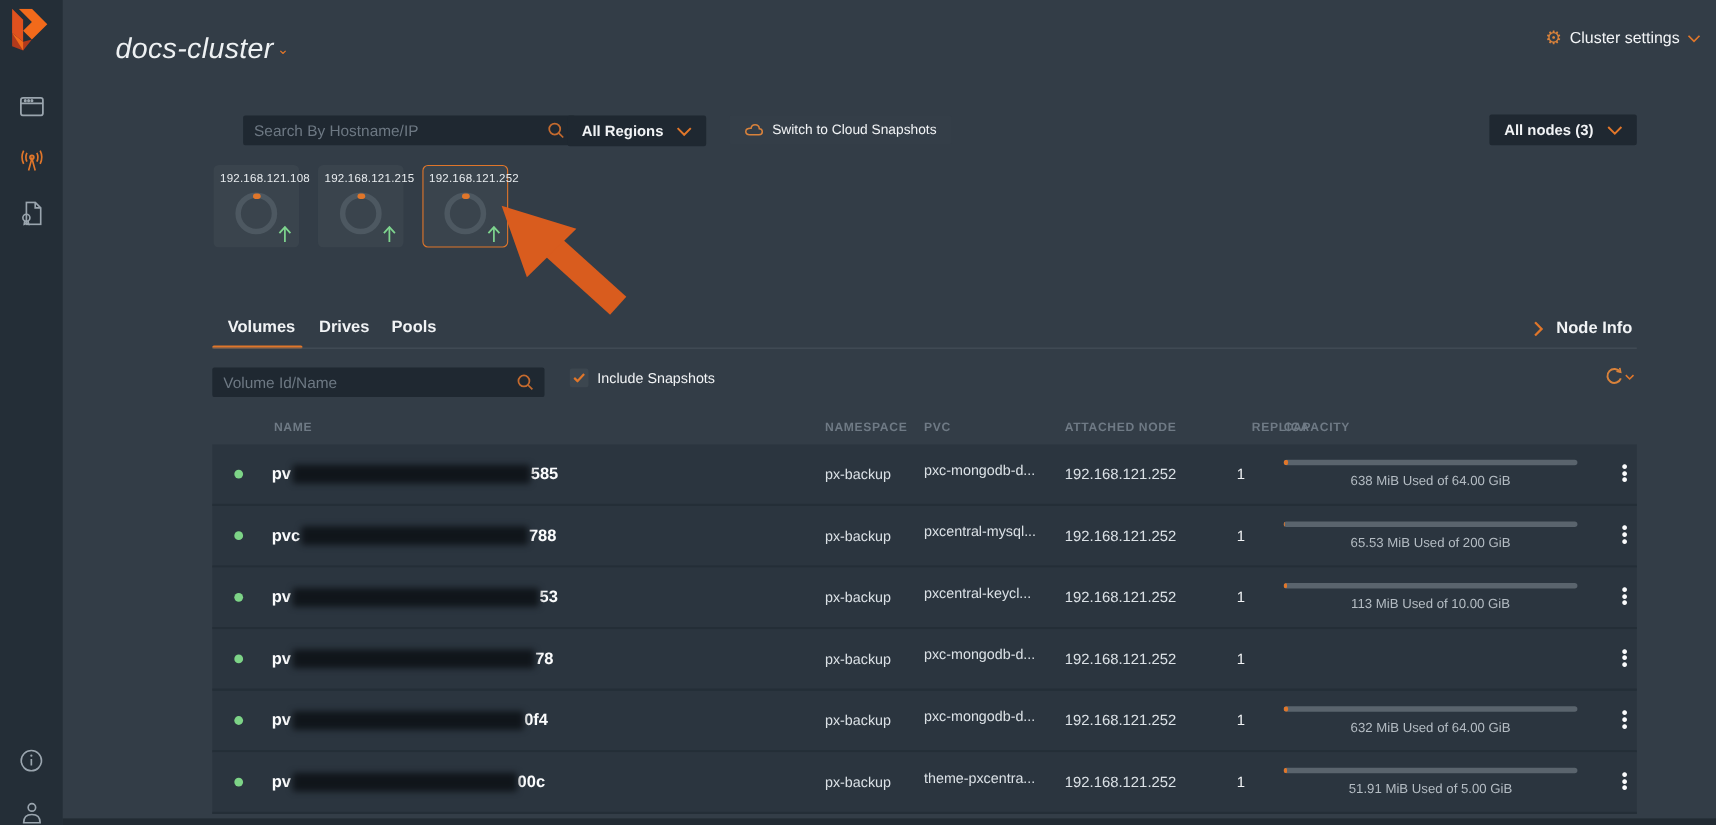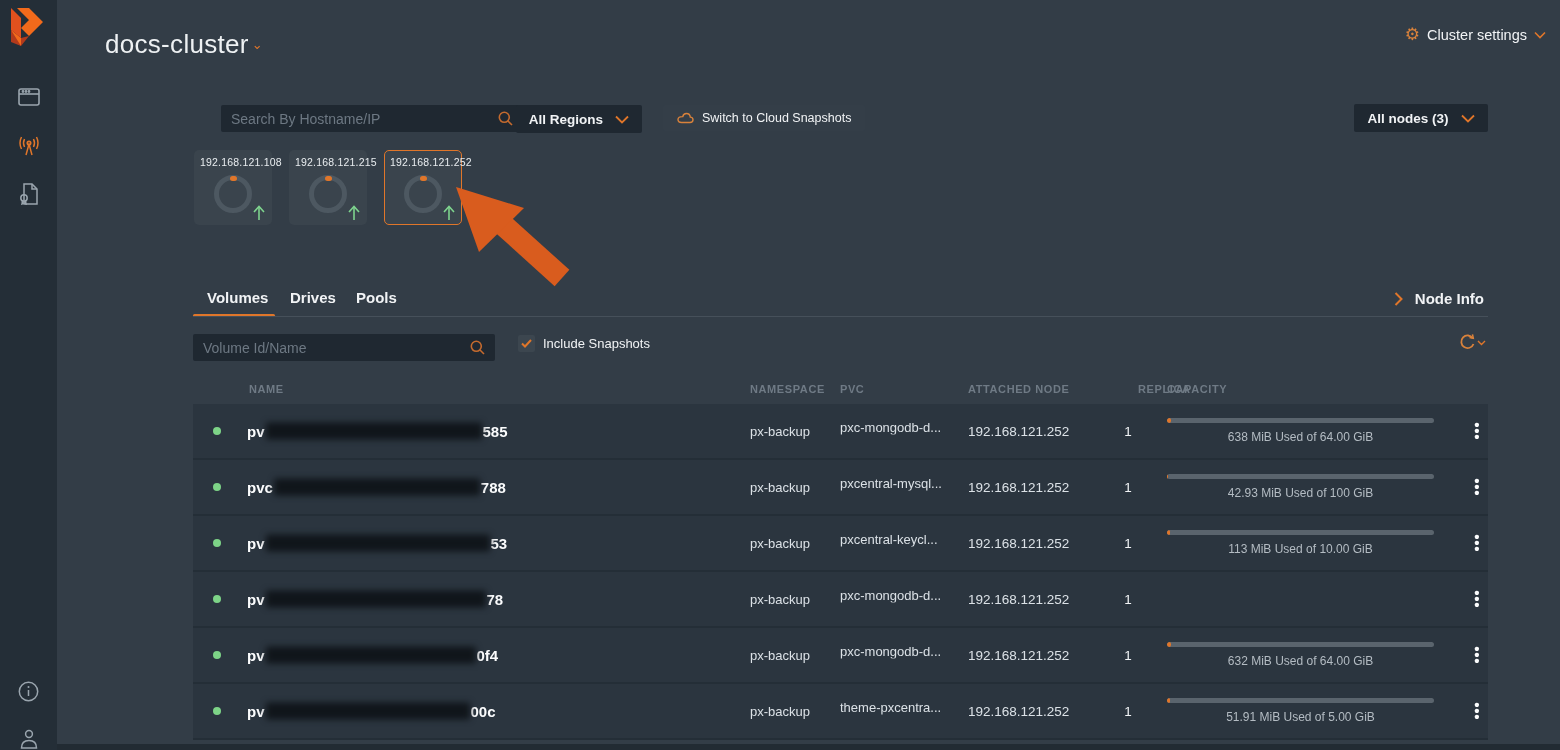--- a/index.html
+++ b/index.html
@@ -9,21 +9,21 @@
     background:#333d47;
     font-family:"Liberation Sans","DejaVu Sans",sans-serif;
     color:#e8ecef;
   }
   
   .sidebar { position:absolute; left:0; top:0; width:57px; height:750px; background:#242e37; }
   .logo { position:absolute; left:7px; top:8px; width:38px; height:42px; }
   .side-icon { position:absolute; left:0; width:57px; height:34px; display:flex; align-items:center; justify-content:center; color:#9aa5ae; cursor:pointer; }
   .side-icon.active { color:#e0762a; }
   
-  .page-title { position:absolute; left:105px; top:29px; font-size:26px; font-weight:400; color:#eef1f3; letter-spacing:.3px; }
+  .page-title { position:absolute; left:105px; top:29px; font-size:26px; font-weight:400; color:#eef1f3; letter-spacing:.3px;font-style:italic; }
   .title-caret { color:#e0762a; font-size:13px; margin-left:3px; vertical-align:4px; }
   .cluster-settings { position:absolute; right:14px; top:26px; display:flex; align-items:center; gap:7px; font-size:14.5px; color:#f2f4f6; cursor:pointer; }
   .gear { color:#d9823b; font-size:17px; line-height:1; }
   .caret-sm { color:#e0762a; }
   
   .input-box { position:absolute; height:27px; background:#1f2831; border-radius:2px; display:flex; align-items:center; padding:0 10px; }
   .input-box input { background:transparent; border:none; outline:none; color:#c7ced4; font-size:14px; flex:1; font-family:inherit; }
   .input-box input::placeholder { color:#6d7883; }
   .dropdown { position:absolute; height:28px; background:#1f2831; border-radius:2px; display:flex; align-items:center; justify-content:center; gap:12px; font-size:13.5px; font-weight:700; color:#f1f3f5; cursor:pointer; }
   .btn { position:absolute; height:26px; background:#343e48; border-radius:2px; display:flex; align-items:center; gap:8px; padding:0 14px; font-size:12.5px; color:#f1f3f5; cursor:pointer; }
@@ -288,21 +288,21 @@
         <span>788</span>
     </div>
     <div class="cell ns">px-backup</div>
     <div class="cell pvc">pxcentral-mysql...</div>
     <div class="cell anode">192.168.121.252</div>
     <div class="cell replica">1</div>
     <div class="cell capacity">
       <div class="capbar">
           <i style="width: 0.4%;"></i>
         </div>
-      <div class="captext">42.93 MiB Used of 100 GiB</div>
+      <div class="captext">65.53 MiB Used of 200 GiB</div>
     </div>
     <div class="cell kebab">
         <b>•</b>
         <b>•</b>
         <b>•</b>
       </div>
   </div>
 
   <div class="vrow">
     <div class="cell status-dot"></div>

